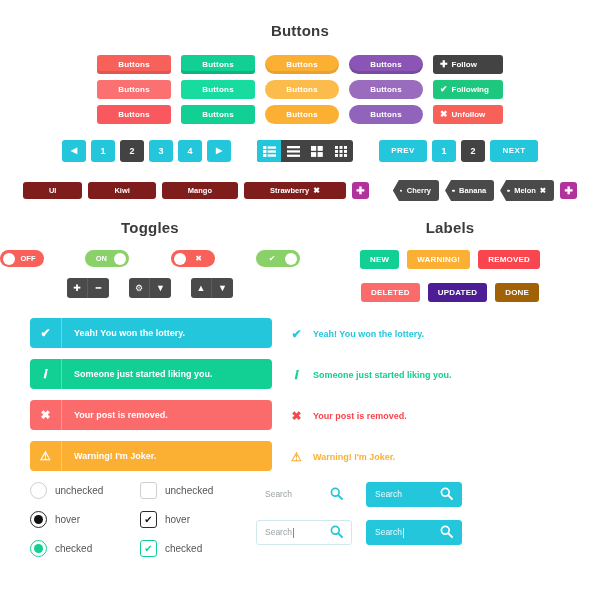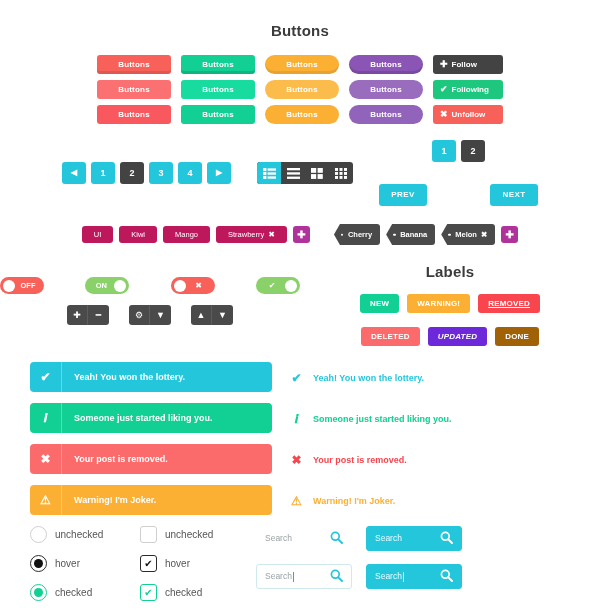--- a/index.html
+++ b/index.html
@@ -60,42 +60,42 @@
   #pagination-row{
     margin-top:16px; display:flex; justify-content:center; align-items:center; gap:26px;
   }
   .pager{ display:flex; gap:5px; }
   .pg{
     width:24px; height:22px; border-radius:3px; background:#24c6dc; color:#fff;
     display:flex; align-items:center; justify-content:center; font-size:9px;
     font-weight:700; cursor:pointer; border:none; line-height:1;
   }
   .pg.active{ background:#434343; }
-  .pg.wide{ width:48px; font-size:8px; letter-spacing:.4px;margin-top:44px; }
+  .pg.wide{ width:48px; font-size:8px; letter-spacing:.4px; }
   .pg .tri{ font-size:8px; }
 
   .viewswitch{
     display:flex; background:#434343; border-radius:3px; overflow:hidden; height:22px;
   }
   .vs{
     width:24px; height:22px; display:flex; align-items:center; justify-content:center;
     cursor:pointer;
   }
   .vs.active{ background:#24c6dc; }
   .vs svg{ display:block; }
 
   
   #tags-section{ margin-top:18px; }
   .tags-row{
     margin-top:16px; display:flex; justify-content:center; align-items:center; gap:6px;
   }
   .tag{
-    height:17px; background:#be185d; color:#fff; border-radius:3px;
-    display:flex; align-items:center; justify-content:center; padding:0 12px;
-    font-size:7.5px; font-weight:400; cursor:pointer; gap:4px; line-height:1;
+    height:17px; background:#7f1d1d; color:#fff; border-radius:3px;
+    display:flex; align-items:center; justify-content:center; padding:0 26px;
+    font-size:7.5px; font-weight:700; cursor:pointer; gap:4px; line-height:1;
   }
   .tag .x{ font-size:8px; }
   .tag-add{
     width:17px; height:17px; background:#b0339c; border-radius:3px; color:#fff;
     display:flex; align-items:center; justify-content:center; font-size:10px;
     font-weight:700; cursor:pointer; line-height:1;
   }
   .tag-gap{ width:12px; }
   .tag-arrow{
     height:21px; background:#4a4a4a; color:#fff; border-radius:0 3px 3px 0;
@@ -139,23 +139,23 @@
   .lbl-row{
     margin-top:14px; display:flex; justify-content:center; gap:8px;
   }
   .lbl{
     height:19px; border-radius:3px; color:#fff; font-size:8px; font-weight:700;
     display:flex; align-items:center; justify-content:center; padding:0 10px;
     cursor:pointer; letter-spacing:.2px; line-height:1;
   }
   .l-new{ background:#12cf93; }
   .l-warning{ background:#fbb034; }
-  .l-removed{ background:#f8454e;text-decoration:underline; }
+  .l-removed{ background:#f8454e; }
   .l-deleted{ background:#fb6b6b; }
-  .l-updated{ background:#6d28d9;font-style:italic; }
+  .l-updated{ background:#4c1d95; }
   .l-done{ background:#a16207; }
 
   
   #alerts-section{ margin-top:16px; }
   .alerts-wrap{
     margin-top:14px; display:flex; padding:0 30px; gap:18px;
   }
   .alerts-left{ width:242px; display:flex; flex-direction:column; gap:11px; }
   .alert{
     height:30px; border-radius:4px; display:flex; align-items:center; color:#fff;
@@ -355,20 +355,21 @@
       <span class="dot"></span>
       <span>Melon</span>
       <span class="x">✖</span>
     </div>
     <div class="tag-add">✚</div>
   </div>
 </div>
 
 <div id="toggles-labels">
   <div class="half">
+    <div class="section-title">Toggles</div>
     <div class="tg-row">
       <div class="toggle tg-red">
         <span class="knob"></span>
         <span class="tg-txt">OFF</span>
       </div>
       <div class="toggle tg-green">
         <span class="tg-txt">ON</span>
         <span class="knob"></span>
       </div>
       <div class="toggle tg-red">

